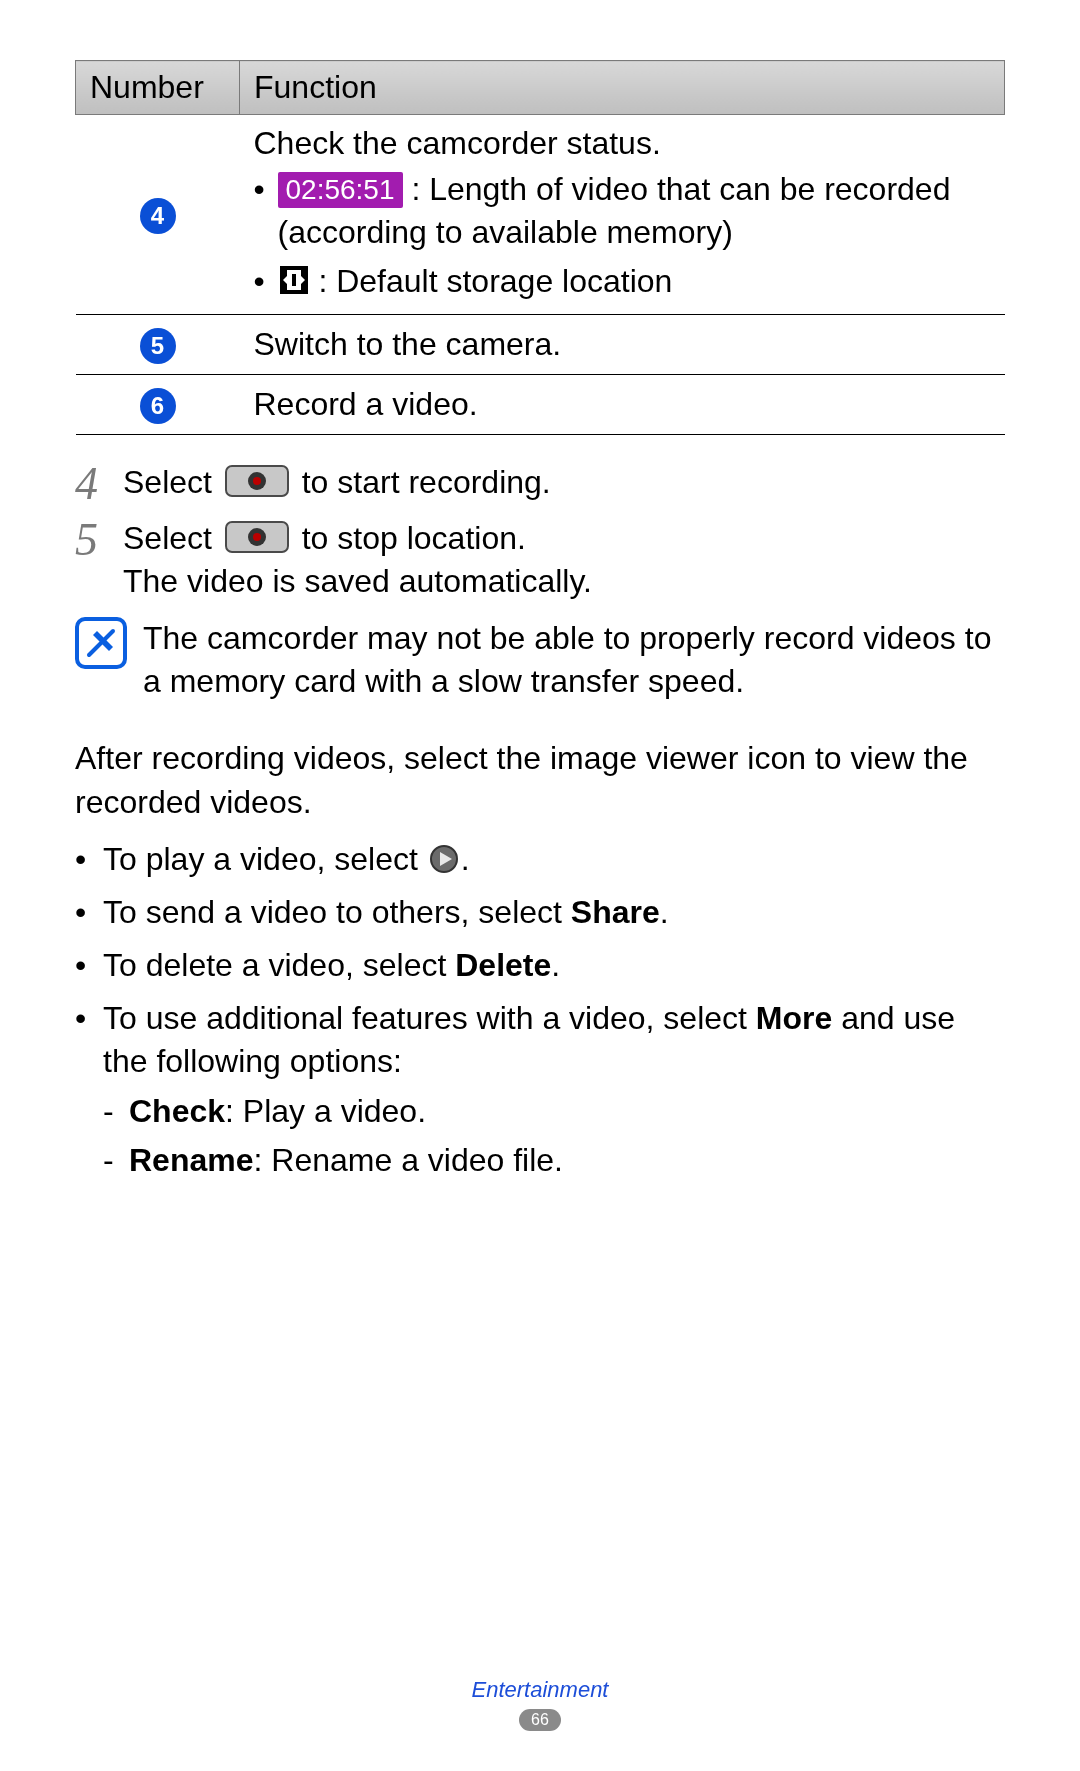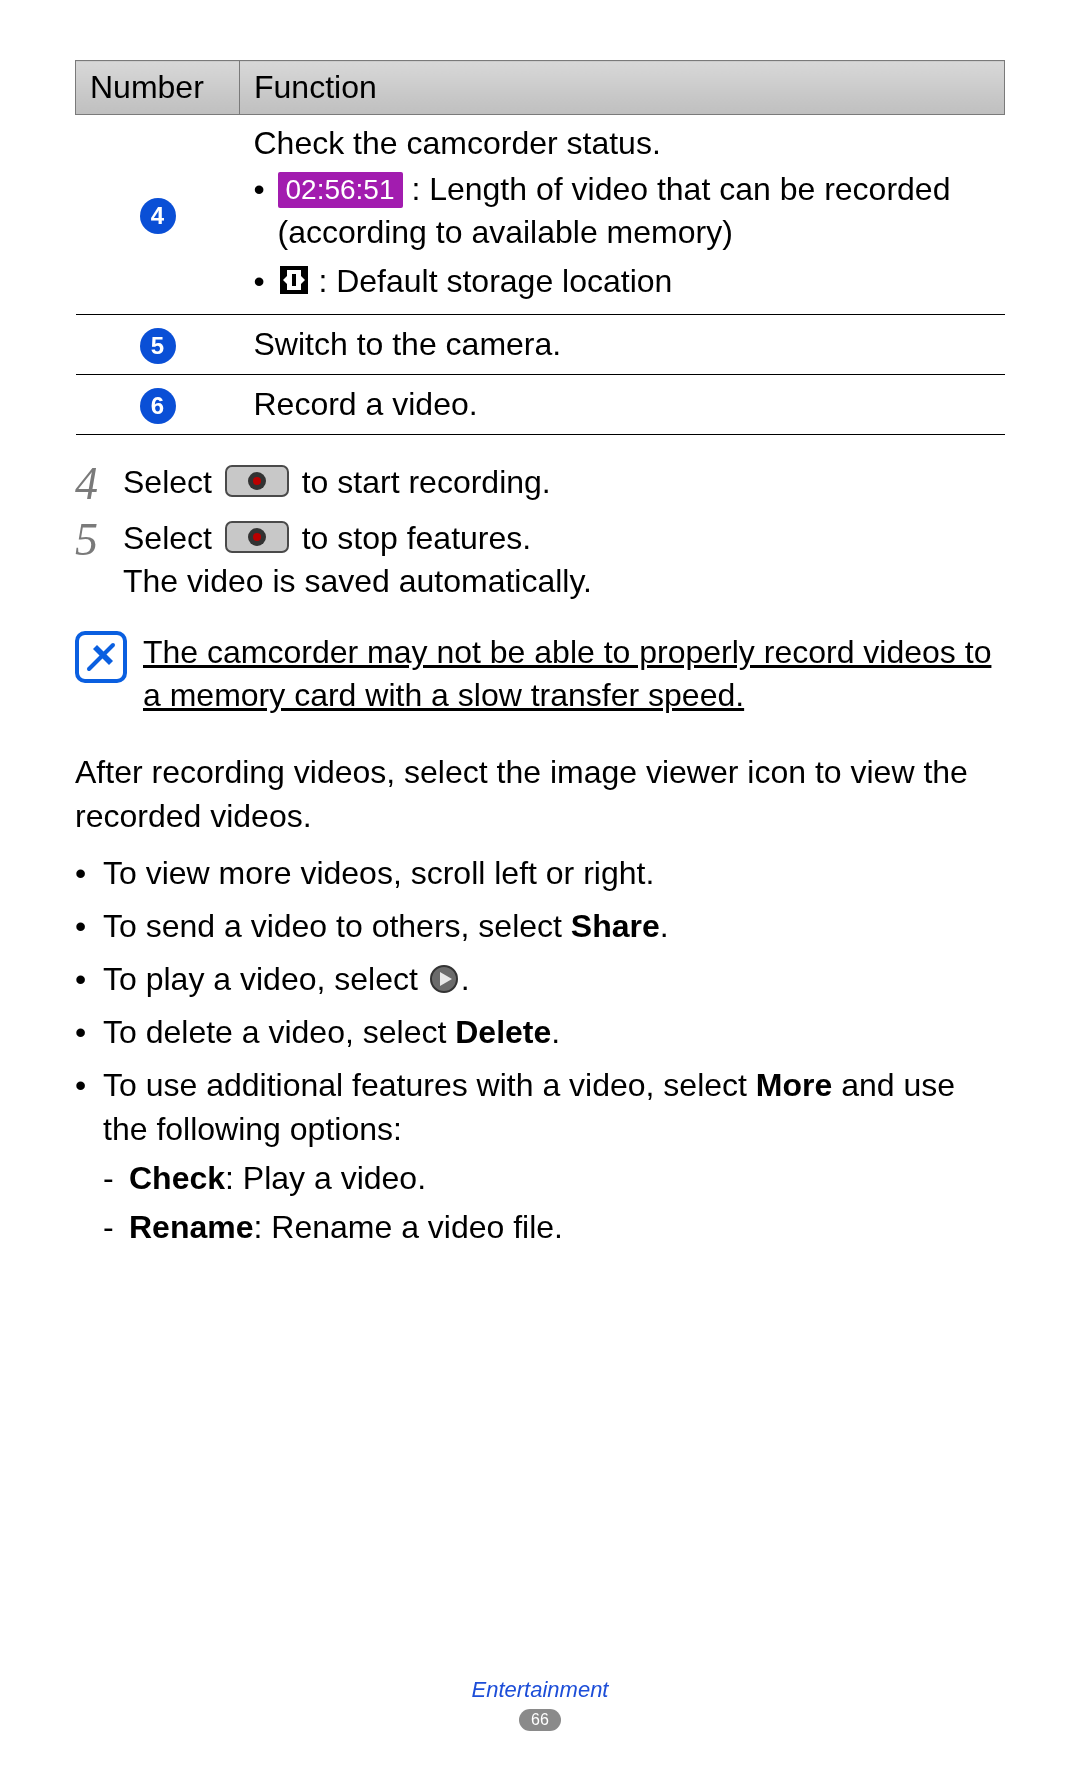--- a/index.html
+++ b/index.html
@@ -25,21 +25,21 @@
   .storage-icon { display: inline-flex; vertical-align: -4px; }
 
   
   .steps { margin-top: 26px; font-size: 32px; }
   .step { display: flex; gap: 14px; margin-top: 10px; line-height: 1.35; }
   .step-num { font-family: Georgia, "Times New Roman", serif; font-style: italic; font-size: 46px; color: #7a7a7a; width: 34px; flex: 0 0 34px; line-height: 1.0; }
   .step-body { flex: 1; }
 
   .rec-btn { display: inline-flex; vertical-align: -4px; margin: 0 4px; }
 
-  .note-box { display: flex; gap: 16px; margin-top: 28px; font-size: 32px; line-height: 1.35; text-decoration: underline; }
+  .note-box { display: flex; gap: 16px; margin-top: 14px; font-size: 32px; line-height: 1.35; }
   .note-icon { width: 52px; height: 52px; flex: 0 0 52px; border: 4px solid #0a5fe0; border-radius: 10px; display: flex; align-items: center; justify-content: center; }
   .note-icon svg { display: block; }
 
   .para { margin-top: 34px; font-size: 32px; line-height: 1.35; }
 
   .bullets { margin-top: 14px; font-size: 32px; list-style: none; }
   .bullets > li { position: relative; padding-left: 28px; margin-top: 10px; line-height: 1.35; }
   .bullets > li::before { content: "•"; position: absolute; left: 0; top: 0; }
 
   .sub-bullets { list-style: none; margin-top: 6px; }
@@ -125,51 +125,50 @@
       <div class="step-num">5</div>
       <div class="step-body">
         <span>Select </span>
         <span class="rec-btn">
           <svg width="64" height="32" viewBox="0 0 64 32">
             <rect x="1" y="1" width="62" height="30" rx="6" fill="#c8c8c8" stroke="#4a4a4a" stroke-width="2"></rect>
             <circle cx="32" cy="16" r="9" fill="#333"></circle>
             <circle cx="32" cy="16" r="4" fill="#b00"></circle>
           </svg>
         </span>
-        <span> to stop features.</span>
+        <span> to stop location.</span>
         <div>The video is saved automatically.</div>
       </div>
     </div>
   </div>
 
   <div class="note-box">
     <div class="note-icon">
       <svg width="36" height="36" viewBox="0 0 36 36">
         <path d="M6 30 L30 6" stroke="#0a5fe0" stroke-width="4" stroke-linecap="round"></path>
         <path d="M10 10 L14 6 L30 22 L26 26 Z" fill="#0a5fe0"></path>
       </svg>
     </div>
     <div>The camcorder may not be able to properly record videos to a memory card with a slow transfer speed.</div>
   </div>
 
   <p class="para">After recording videos, select the image viewer icon to view the recorded videos.</p>
 
   <ul class="bullets">
-    <li>To view more videos, scroll left or right.</li>
-    <li>
-      <span>To send a video to others, select </span><b>Share</b><span>.</span>
-    </li>
     <li>
       <span>To play a video, select </span>
       <span class="play-icon">
         <svg width="30" height="30" viewBox="0 0 30 30">
           <circle cx="15" cy="15" r="13" fill="#6b6b6b" stroke="#333" stroke-width="2"></circle>
           <polygon points="11,8 23,15 11,22" fill="#e8e8e8"></polygon>
         </svg>
       </span><span>.</span>
+    </li>
+    <li>
+      <span>To send a video to others, select </span><b>Share</b><span>.</span>
     </li>
     <li>
       <span>To delete a video, select </span><b>Delete</b><span>.</span>
     </li>
     <li>
       <span>To use additional features with a video, select </span><b>More</b><span> and use the following options:</span>
       <ul class="sub-bullets">
         <li>
           <b>Check</b><span>: Play a video.</span>
         </li>

